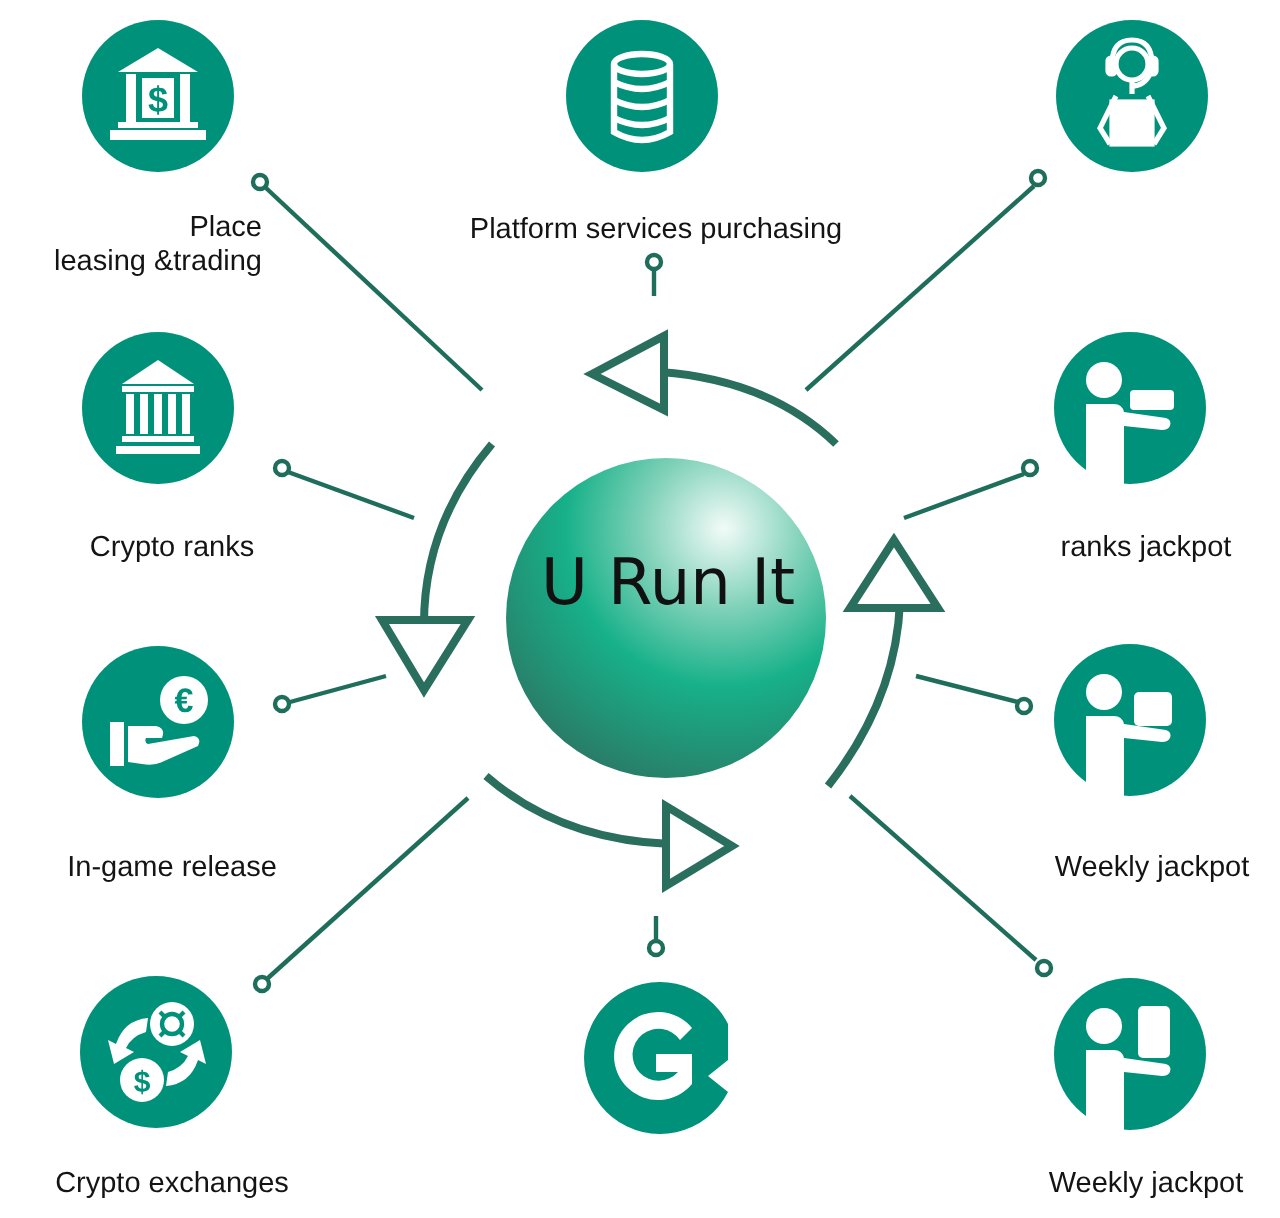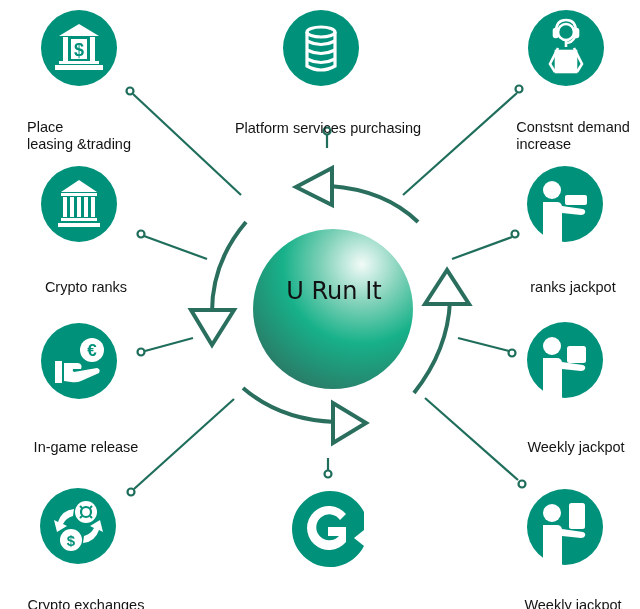--- a/index.html
+++ b/index.html
@@ -3,24 +3,24 @@
 <meta charset="utf-8">
 <style>
   html, body { margin: 0; padding: 0; background: #ffffff; }
   body { width: 640px; height: 609px; position: relative; overflow: hidden;
          font-family: "Liberation Sans", sans-serif; }
   #stage { position: absolute; left: 0; top: 0; width: 640px; height: 609px; }
   .node { position: absolute; text-align: center; }
   .node .badge { position: absolute; width: 76px; height: 76px; border-radius: 50%; background: #00917a; }
   .node svg.icon { position: absolute; left: 0; top: 0; width: 76px; height: 76px; }
   .label { position: absolute; font-size: 14.5px; color: #141414; line-height: 17px; white-space: nowrap;
-           transform: translateX(-50%); text-align: left; margin-top: 13px; }
+           transform: translateX(-50%); text-align: right; }
   .center-title { position: absolute; left: 264px; top: 276px; width: 140px; text-align: center;
                   font-family: "DejaVu Sans", sans-serif; color: #111; }
-  .center-title .t1 { font-size: 24px; line-height: 30px; }
+  .center-title .t1 { font-size: 32px; line-height: 30px; }
   .center-title .t2 { font-size: 20px; line-height: 26px; }
 </style>
 </head>
 <body>
 
 <div id="stage">
 
   <svg width="640" height="609" style="position:absolute;left:0;top:0">
     <defs>
       <radialGradient id="sph" cx="0.68" cy="0.22" r="0.9">
@@ -124,24 +124,20 @@
       <circle cx="38" cy="22" r="8"></circle>
       <path d="M28 22 Q28 10 38 10 Q48 10 48 22"></path>
       <rect x="26" y="19" width="3.5" height="8" rx="1.5" fill="#fff"></rect>
       <rect x="46.5" y="19" width="3.5" height="8" rx="1.5" fill="#fff"></rect>
       <path d="M47 27 Q44 33 38 33"></path>
       <line x1="38" y1="30" x2="38" y2="37"></line>
       <path d="M30 38 L22 54 L27 62"></path>
       <path d="M46 38 L54 54 L49 62"></path>
       <rect x="28" y="41" width="20" height="21" fill="#fff"></rect>
     </svg>
-  </div>
-  <div class="label" style="left:573px;top:106px">
-    <div>Constsnt demand</div>
-    <div>increase</div>
   </div>
 
   <div class="node" style="left:41px;top:166px;width:76px;height:76px">
     <div class="badge"></div>
     <svg class="icon" viewBox="0 0 76 76" fill="#fff">
       <polygon points="38,14 20,26 56,26"></polygon>
       <rect x="20" y="27" width="36" height="3"></rect>
       <rect x="22" y="31" width="4" height="20"></rect>
       <rect x="29" y="31" width="4" height="20"></rect>
       <rect x="36" y="31" width="4" height="20"></rect>

